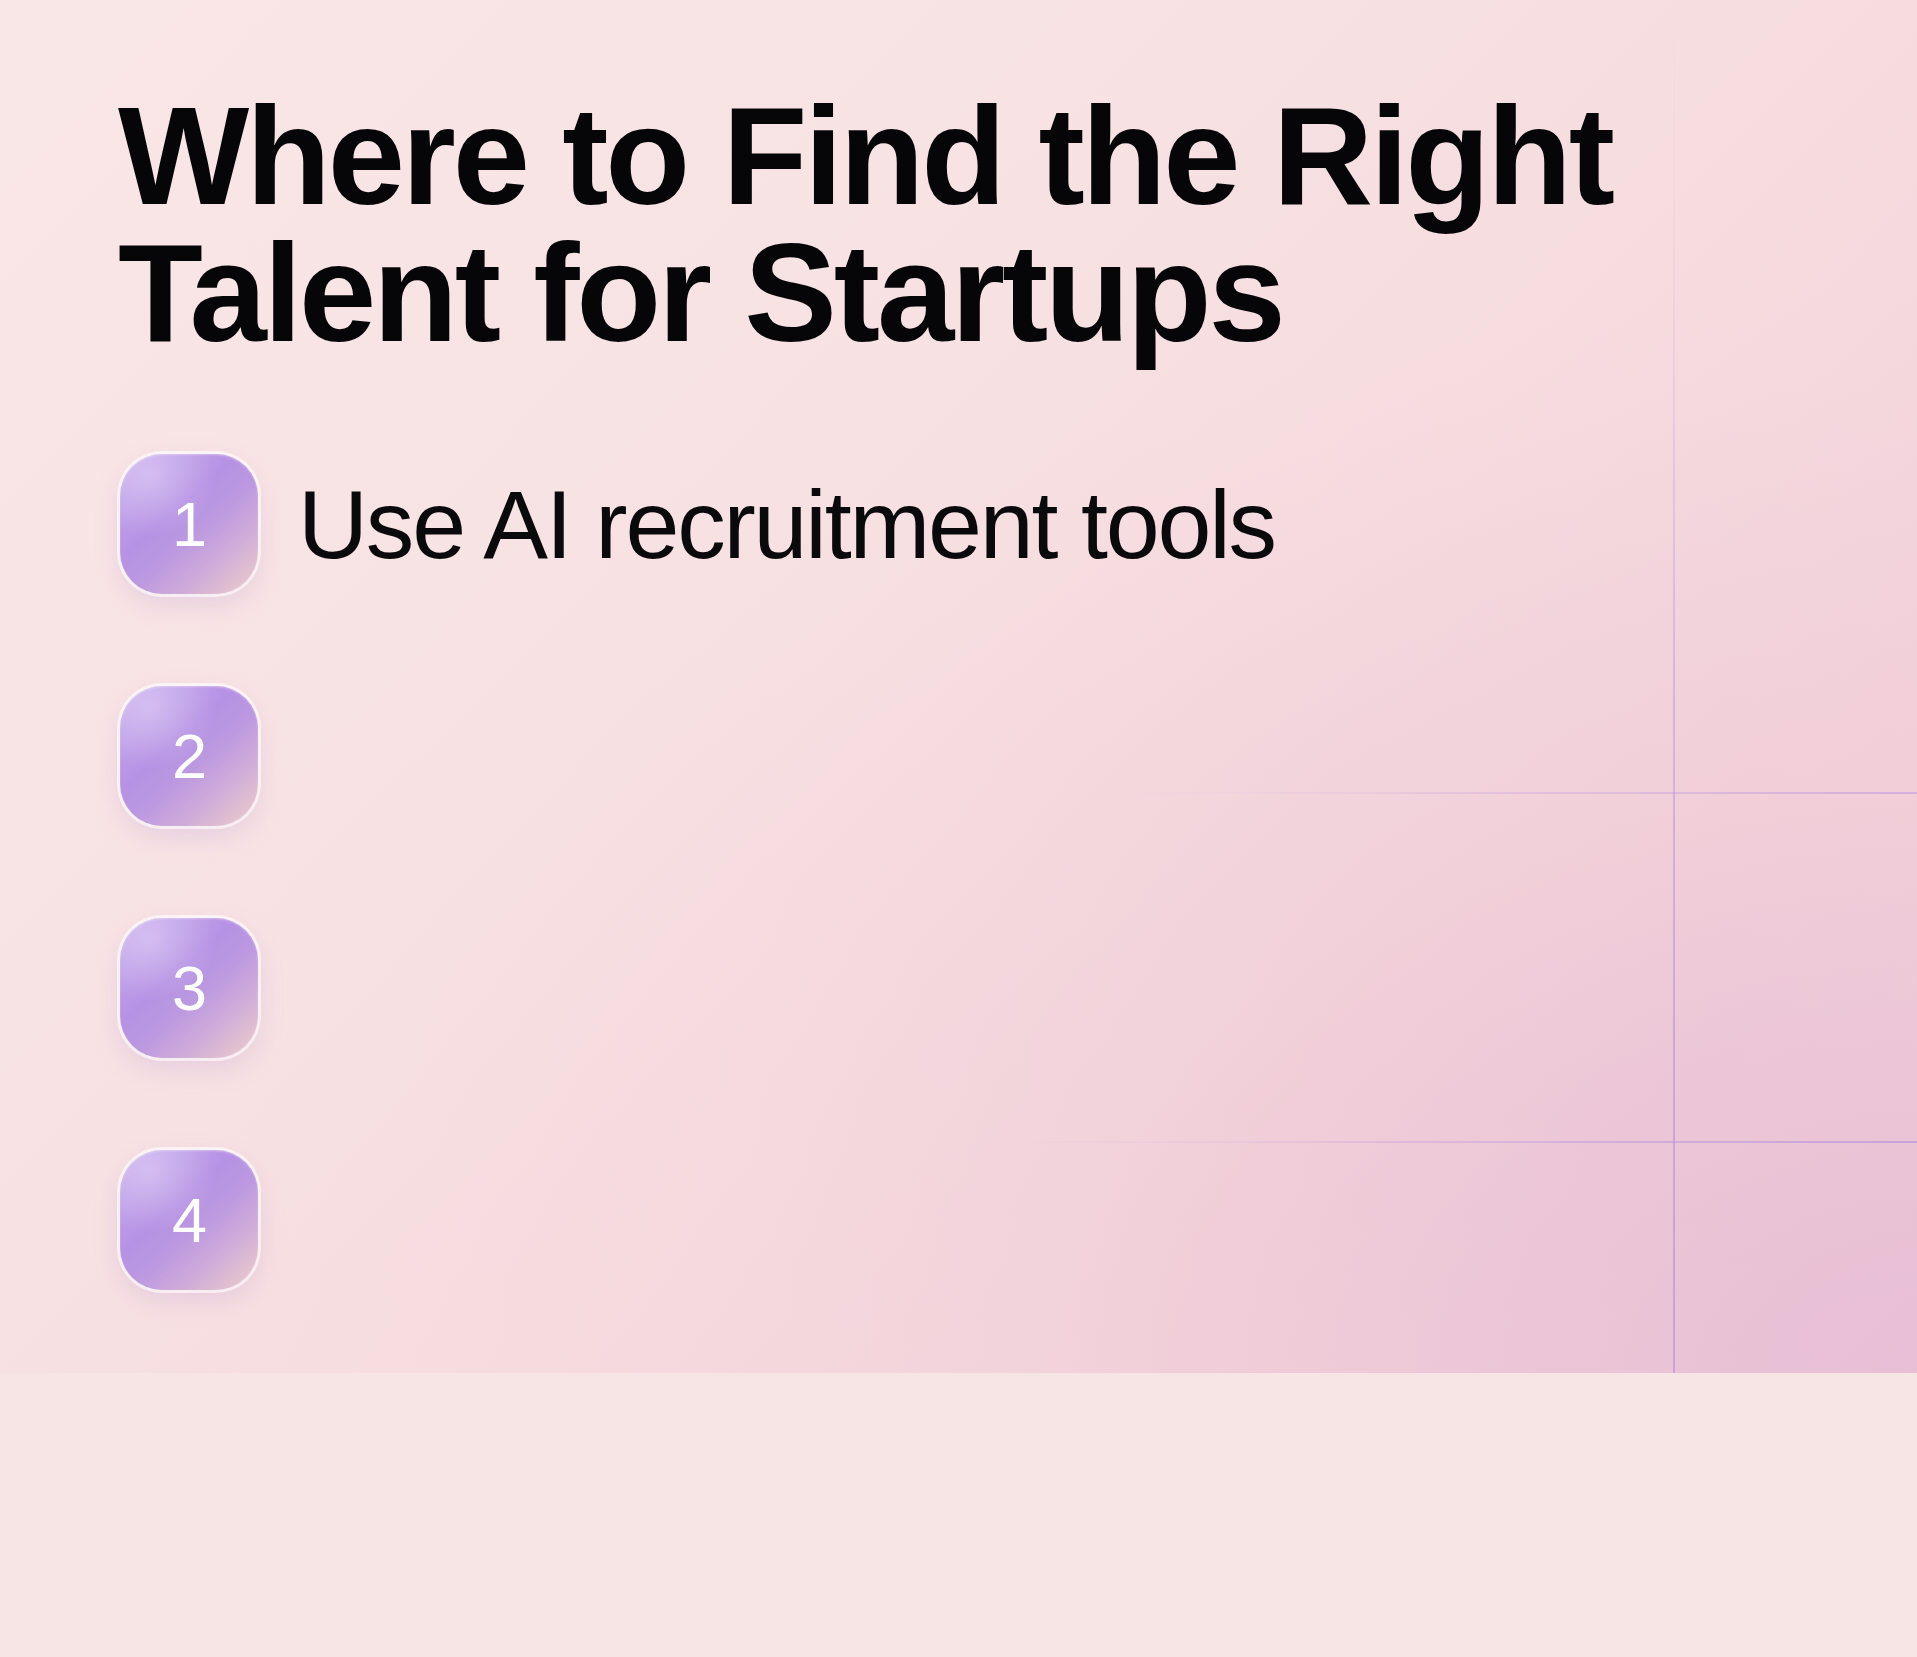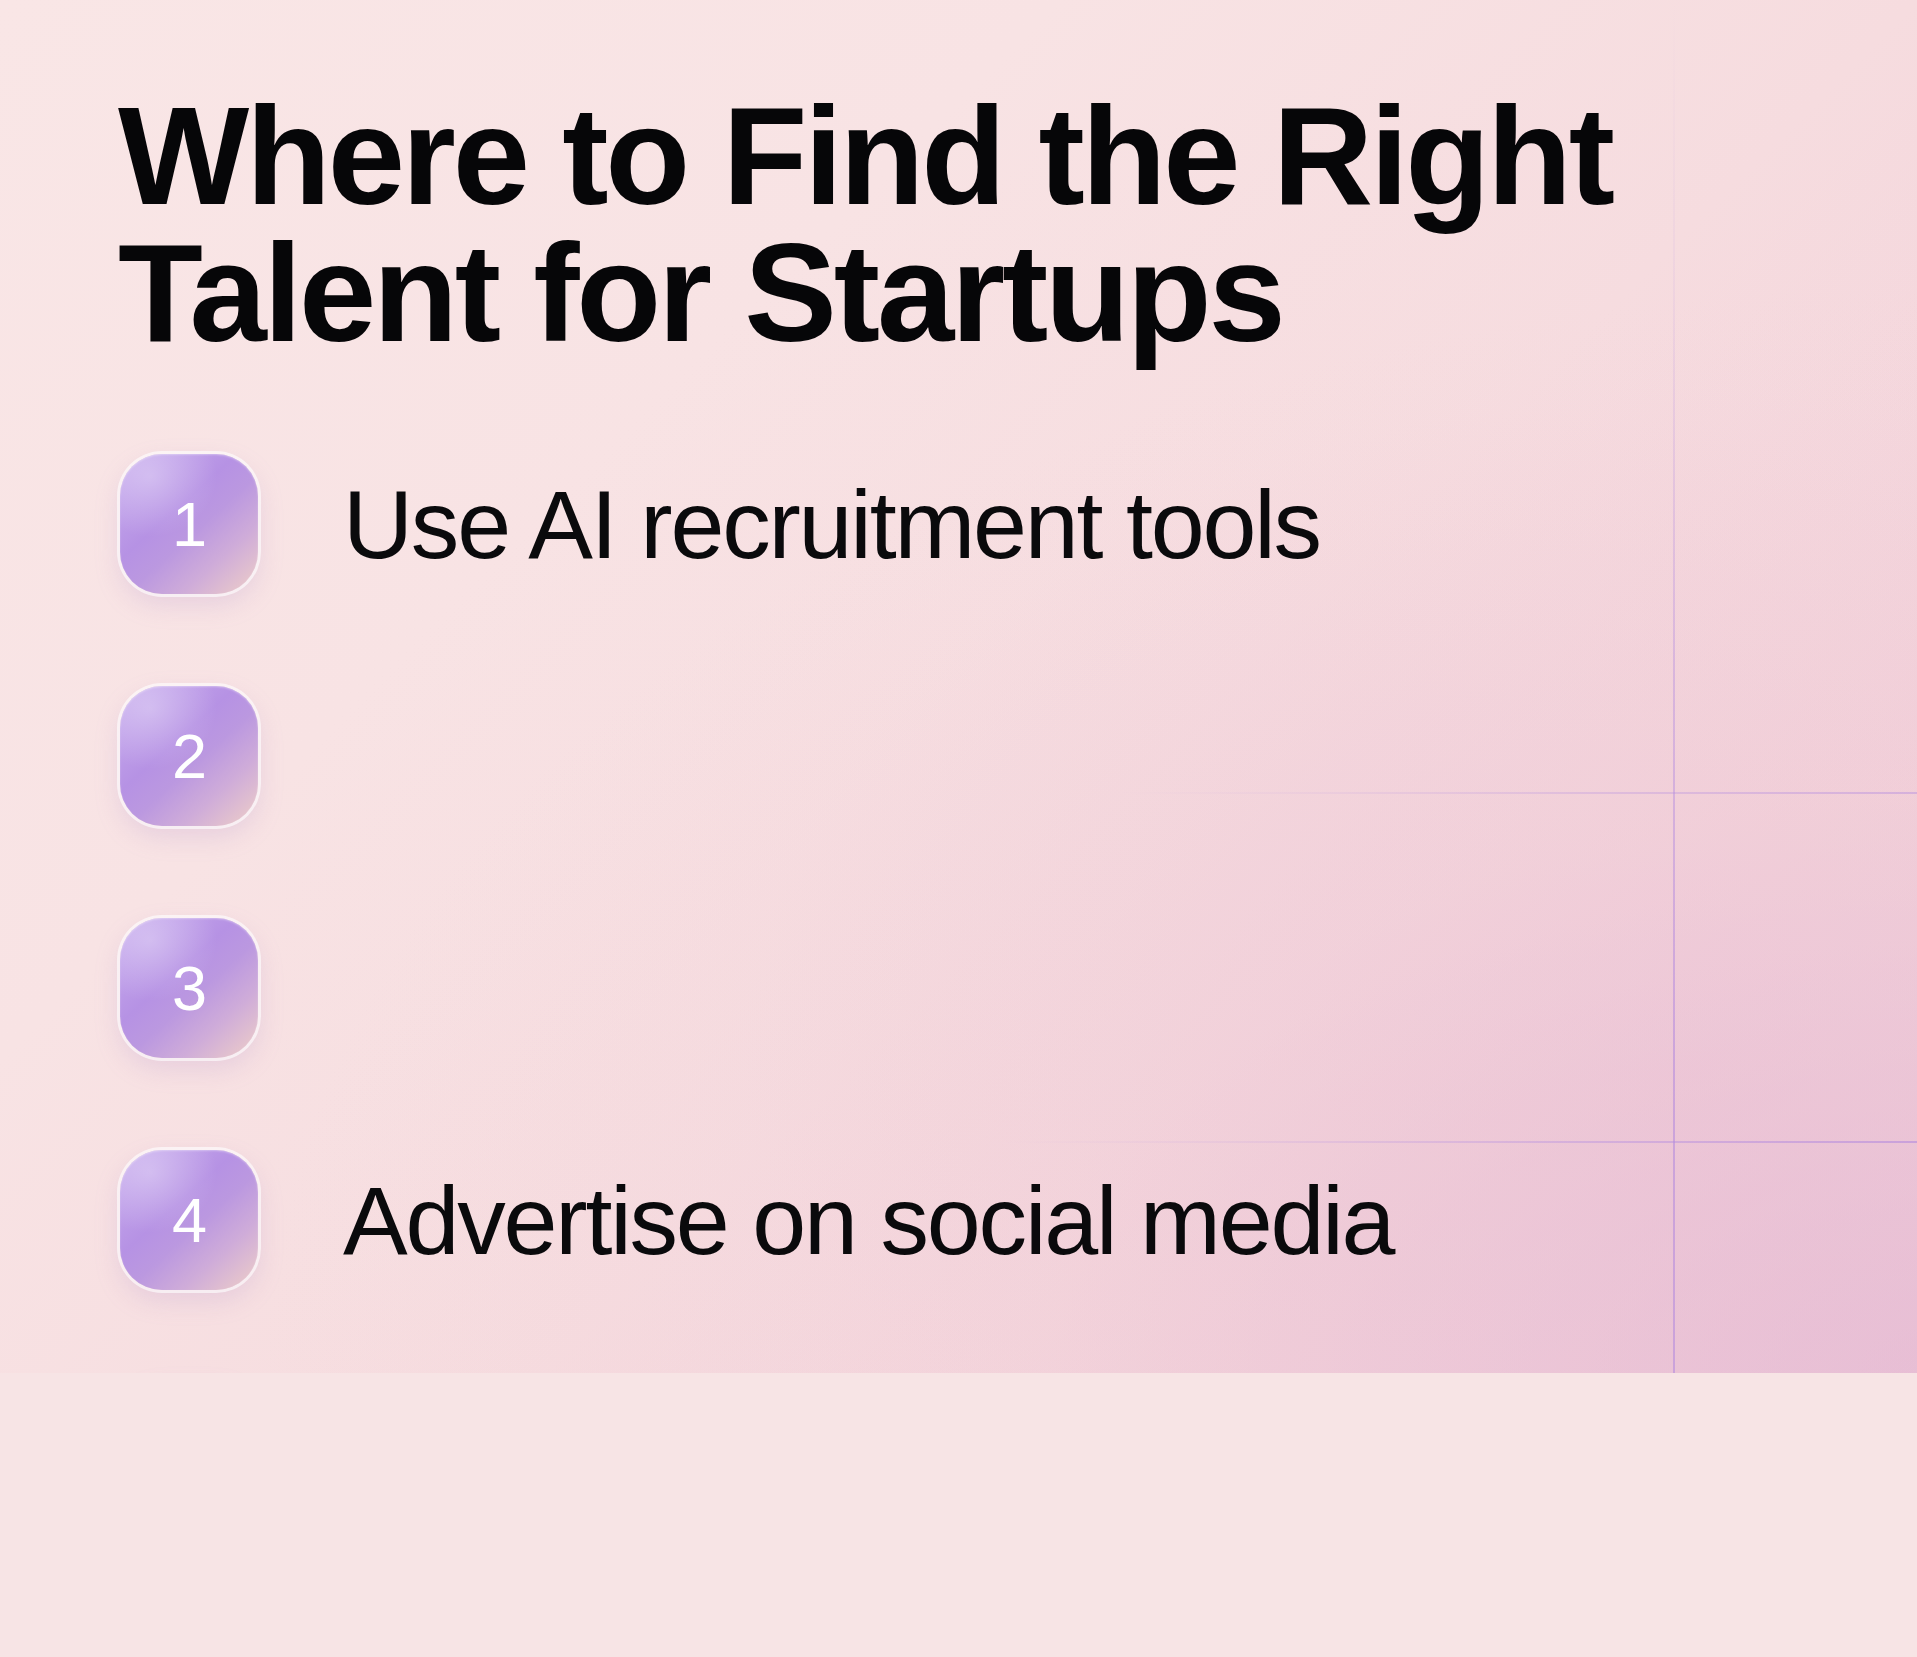--- a/index.html
+++ b/index.html
@@ -132,21 +132,21 @@
     position: relative;
     z-index: 2;
     color: #ffffff;
     font-size: 63px;
     font-weight: 500;
     line-height: 1;
     letter-spacing: -1px;
   }
 
   .step-label {
-    margin-left: 85px;
+    margin-left: 40px;
     font-size: 97px;
     font-weight: 400;
     letter-spacing: -2.2px;
     line-height: 1;
     color: #0a0a0c;
     white-space: nowrap;
     text-align: center;
   }
 </style>
 </head>
@@ -181,21 +181,20 @@
     <li class="step">
       <div class="step-badge">
         <span class="step-number">3</span>
       </div>
     </li>
 
     <li class="step">
       <div class="step-badge">
         <span class="step-number">4</span>
       </div>
-      <span class="step-label">Advertise on social media</span>
     </li>
 
     <li class="step">
       <div class="step-badge">
         <span class="step-number">5</span>
       </div>
     </li>
 
   </ul>
 </div>

